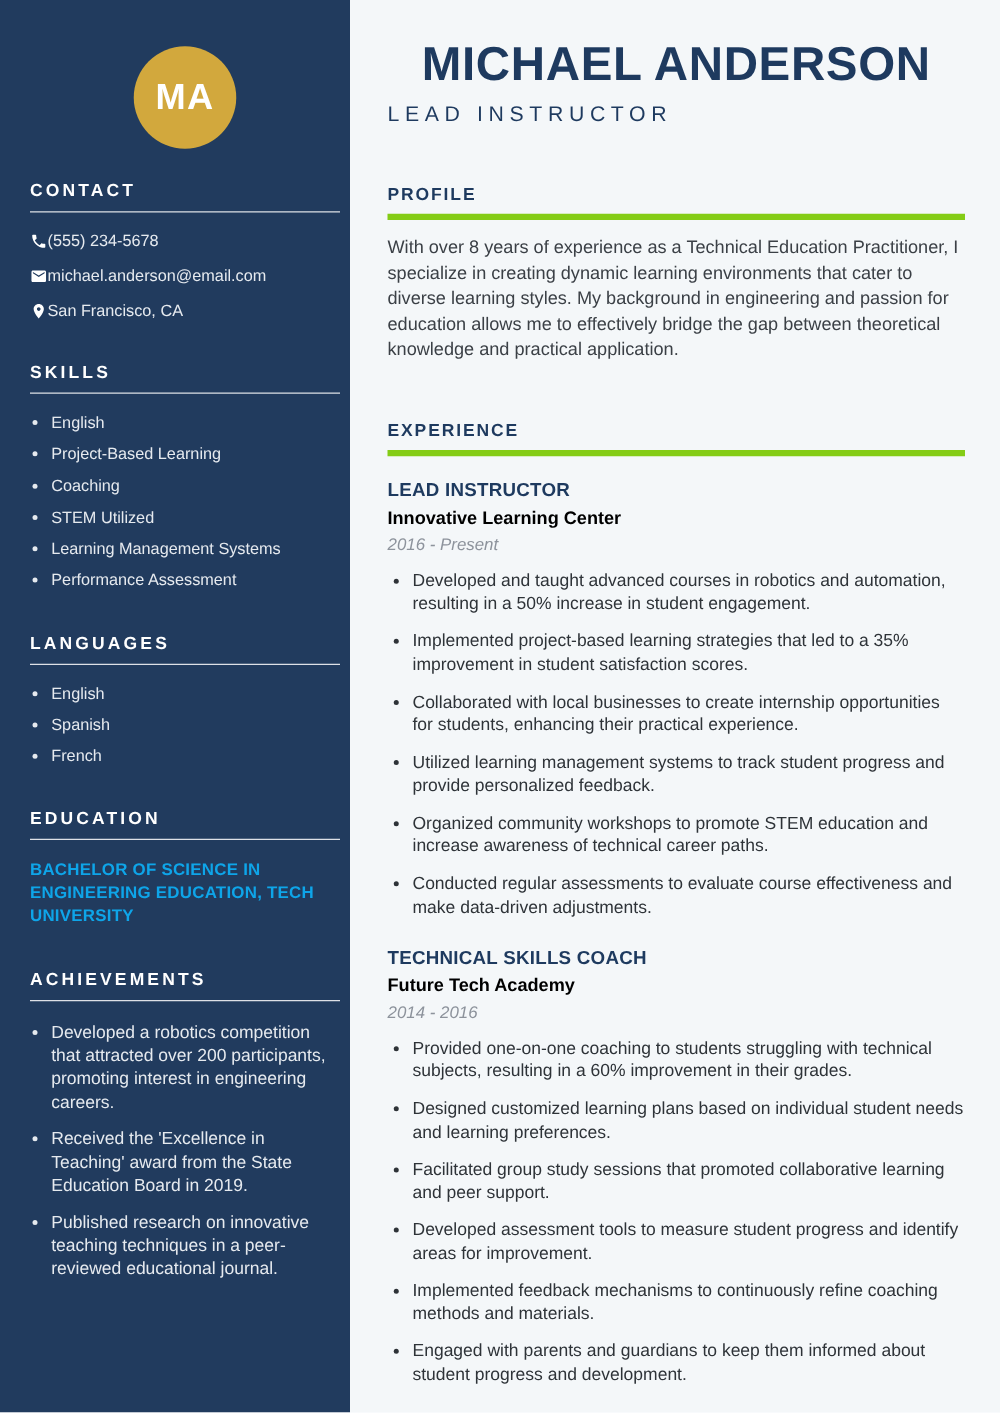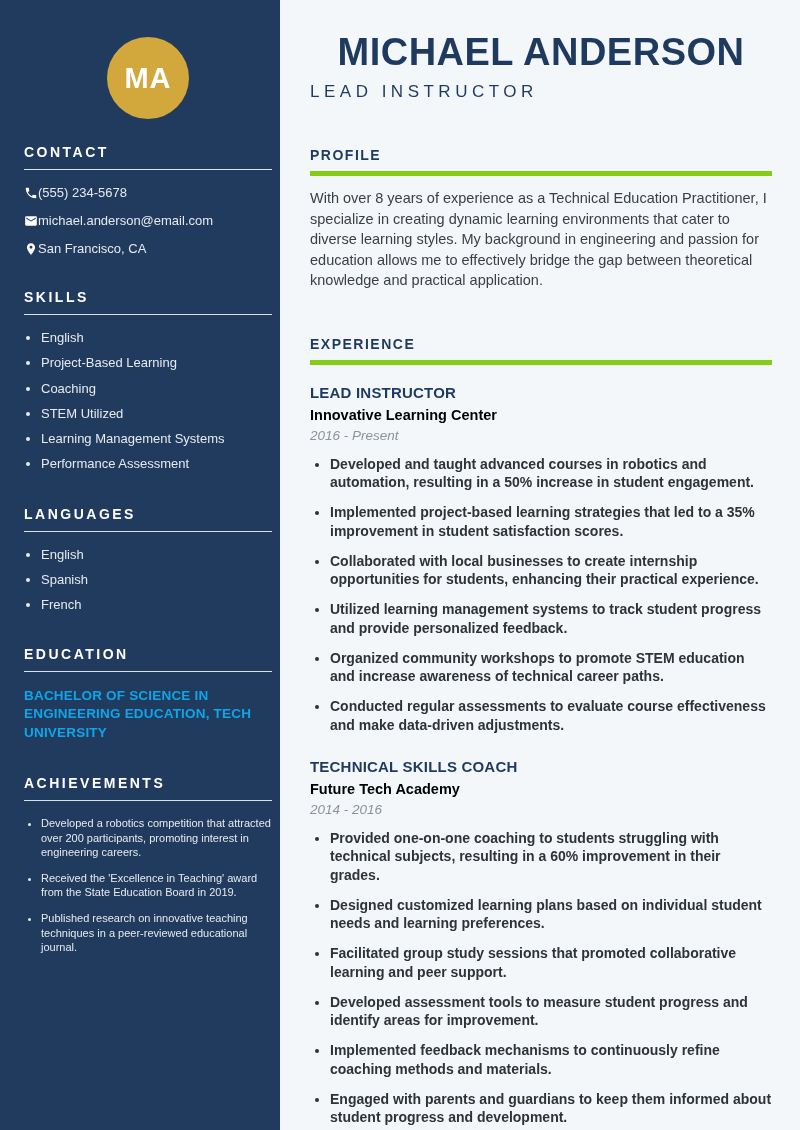--- a/index.html
+++ b/index.html
@@ -54,21 +54,21 @@
   .side-list{margin:0;padding-left:17px;}
   .side-list li{
     font-size:13px;margin-bottom:9px;line-height:1.25;
   }
   .degree{
     font-size:13.5px;font-weight:bold;color:#0ea5e9;
     line-height:1.35;letter-spacing:0.2px;
   }
   .achv-list{margin:2px 0 0;padding-left:17px;}
   .achv-list li{
-    font-size:11px;line-height:1.33;margin-bottom:11px;
+    font-size:14px;line-height:1.33;margin-bottom:11px;
     color:var(--side-text);
   }
 
   
   .main{
     flex:1;height:1130px;
     background:var(--main-bg);
     padding:33px 28px 0 30px;
   }
   .name{
@@ -88,21 +88,21 @@
   }
   .profile-text{
     margin:12px 0 0;
     font-size:14.5px;line-height:1.42;color:var(--body-text);
   }
   .job{margin-top:19px;}
   .job + .job{margin-top:24px;}
   .job-role{font-size:15px;font-weight:bold;color:var(--navy-dark);letter-spacing:0.2px;}
   .job-company{margin-top:6px;font-size:14.5px;font-weight:bold;color:#000000;}
   .job-dates{margin-top:5px;font-size:13.5px;font-style:italic;color:var(--date-gray);}
-  .job-bullets{margin:12px 0 0;padding-left:20px;font-weight:bold;}
+  .job-bullets{margin:12px 0 0;padding-left:20px;}
   .job-bullets li{
     font-size:14px;line-height:1.32;margin-bottom:11.5px;color:#2e3338;
   }
 </style>
 </head>
 <body>
 
 <aside class="sidebar">
   <div class="avatar">
     <span>MA</span>

